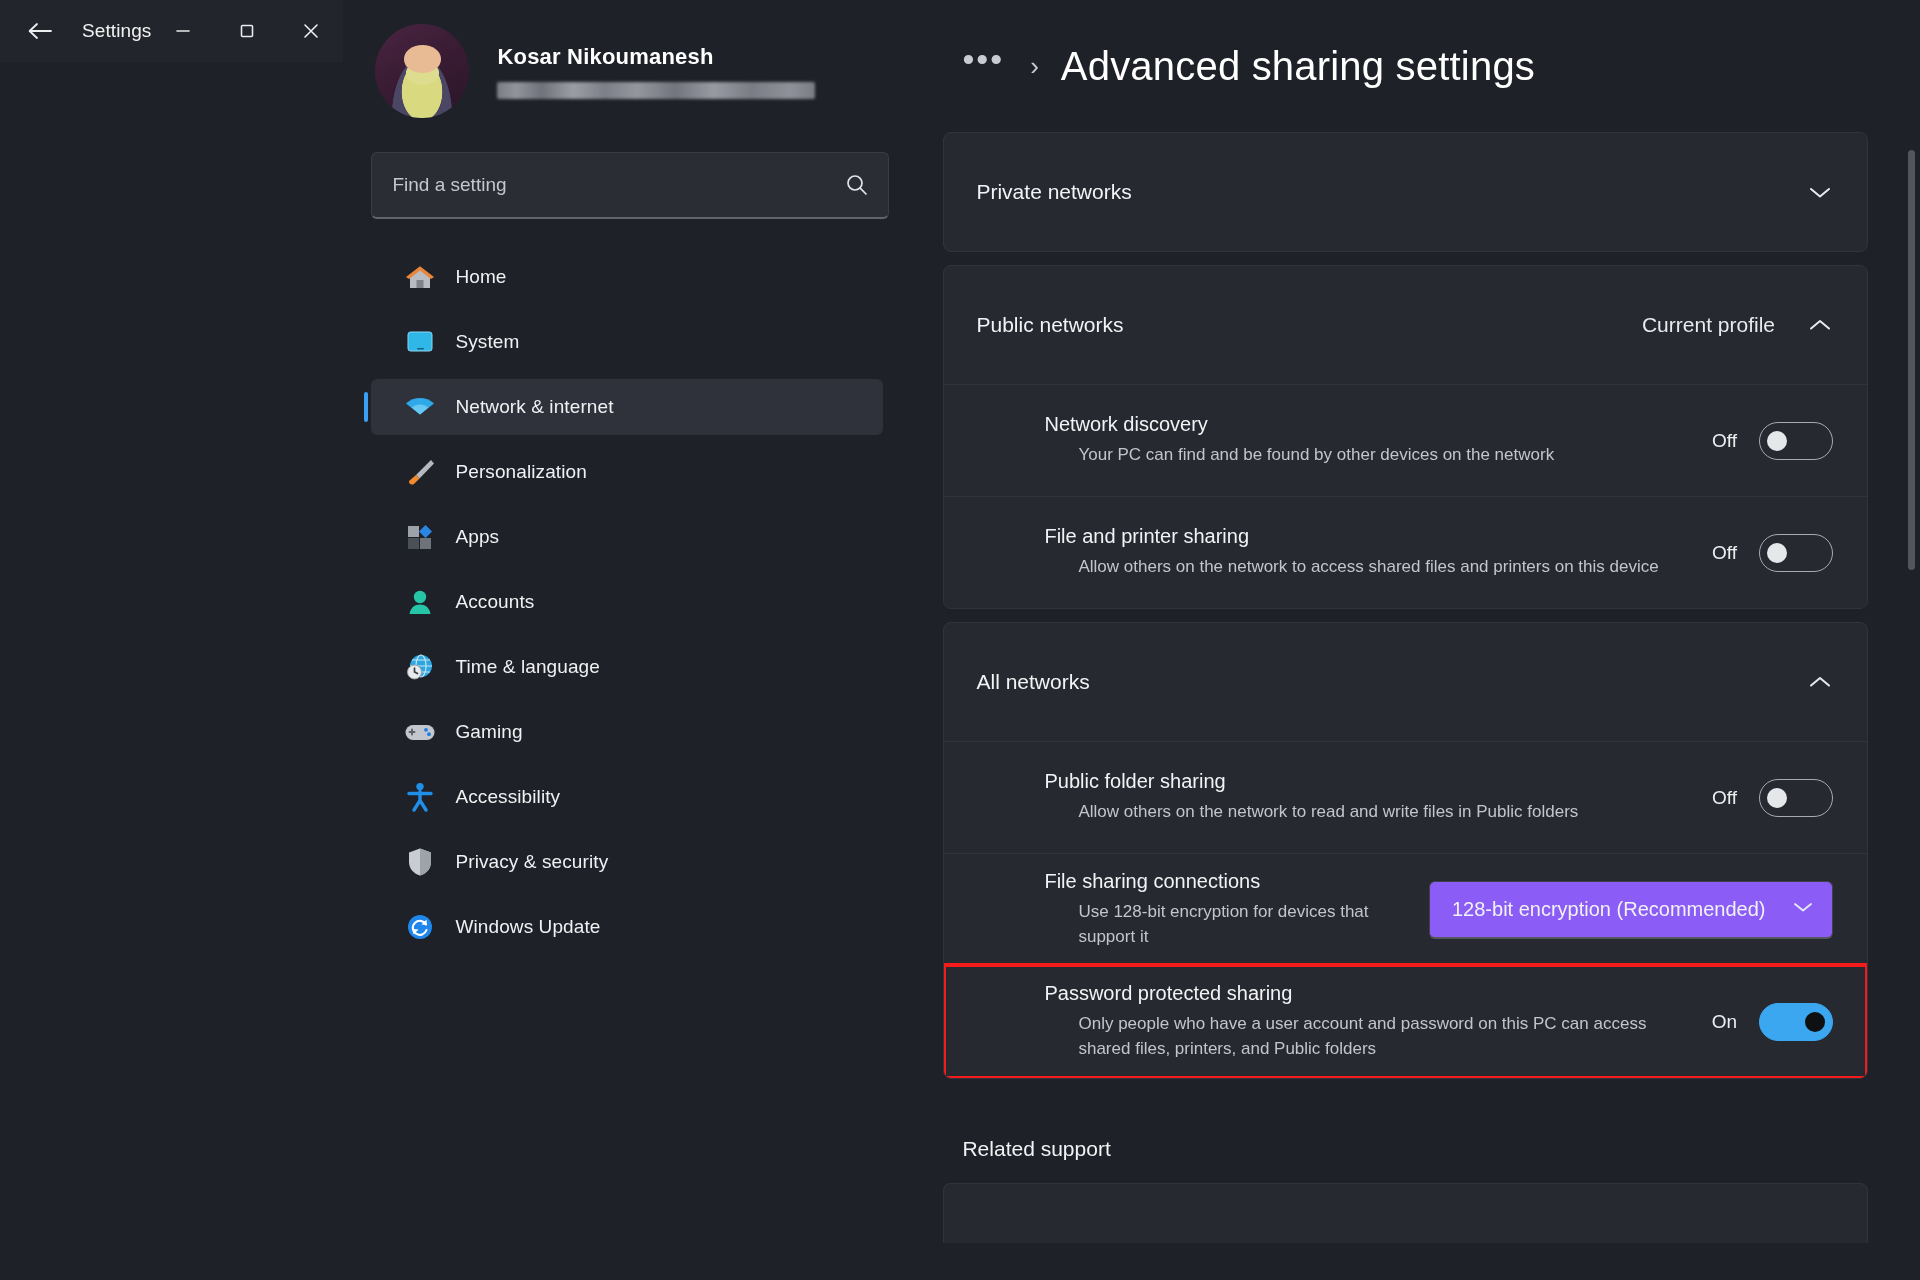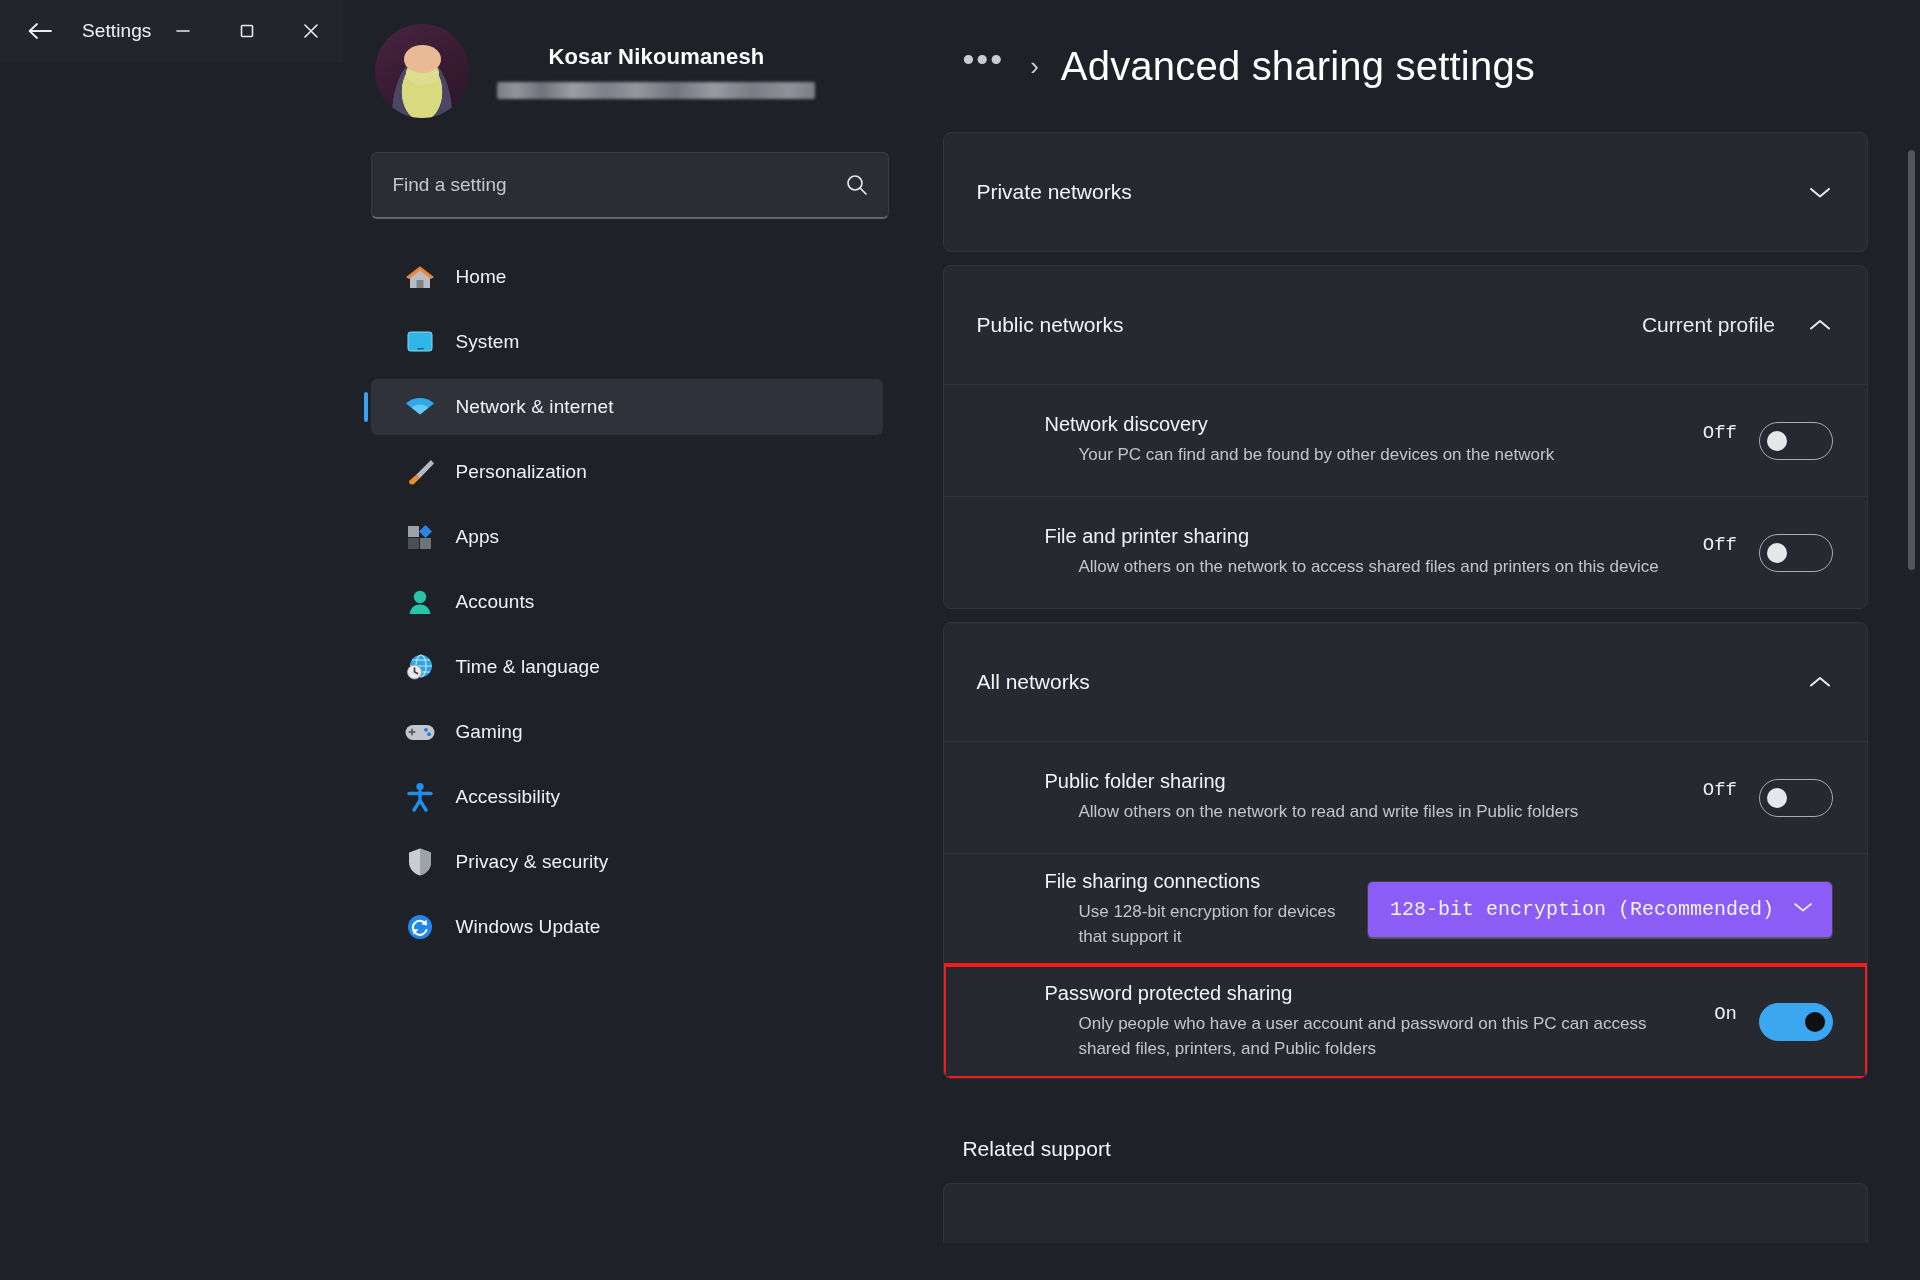--- a/index.html
+++ b/index.html
@@ -70,21 +70,20 @@
     width: 568px;
     flex: 0 0 568px;
     background: #1f2128;
     padding-top: 10px;
     overflow: hidden;
   }
   .account {
     display: flex;
     align-items: center;
     padding: 14px 0 18px 32px;
-    text-align: center;
   }
   .avatar {
     width: 94px; height: 94px;
     border-radius: 50%;
     flex: 0 0 94px;
     background:
       radial-gradient(circle at 50% 38%, #f0c9a8 0 14%, transparent 15%),
       radial-gradient(ellipse at 50% 72%, #d9d97f 0 30%, transparent 31%),
       radial-gradient(ellipse at 50% 100%, #4a4663 0 45%, transparent 46%),
       linear-gradient(150deg, #4a2442 0%, #3a1c34 45%, #2a1628 100%);
@@ -258,23 +257,23 @@
   }
   .row-desc {
     font-size: 17px;
     color: #c3c5cb;
     line-height: 1.45;
     margin-left: 34px;
   }
   .row-control {
     margin-left: auto;
     display: flex;
+    align-items: center;
     gap: 22px;
     padding-left: 24px;
-    font-family: Liberation Mono, monospace;
   }
   .state-label {
     font-size: 19px;
     color: #eceef0;
     min-width: 34px;
     text-align: right;
   }
 
   .toggle {
     width: 74px; height: 38px;

